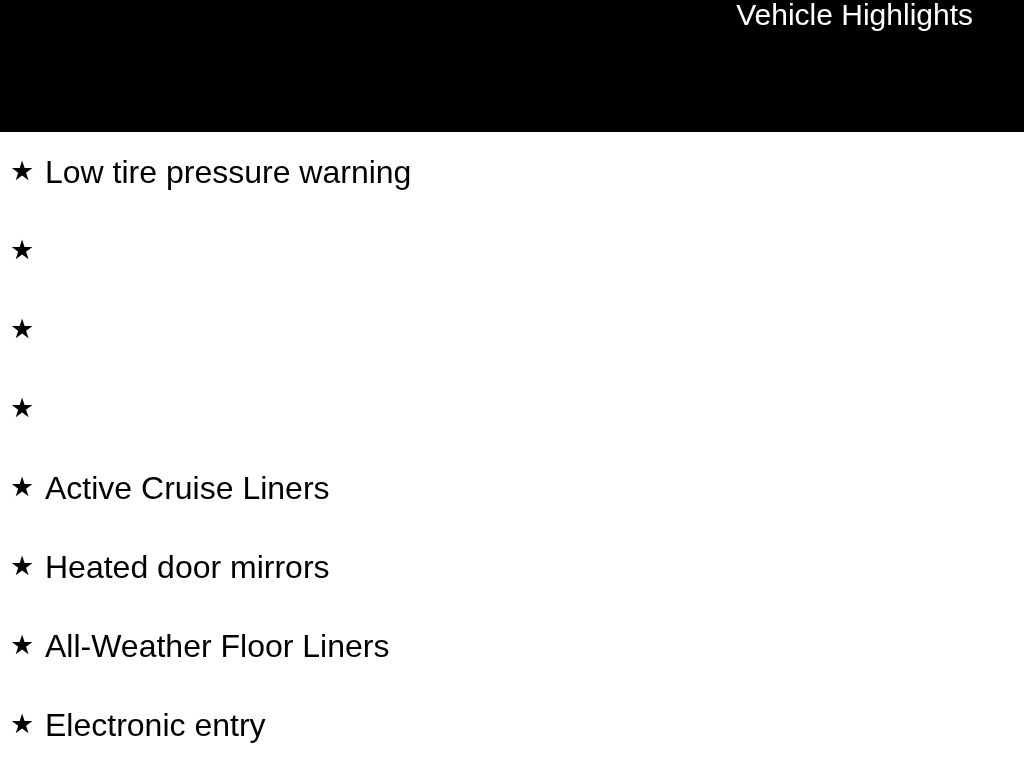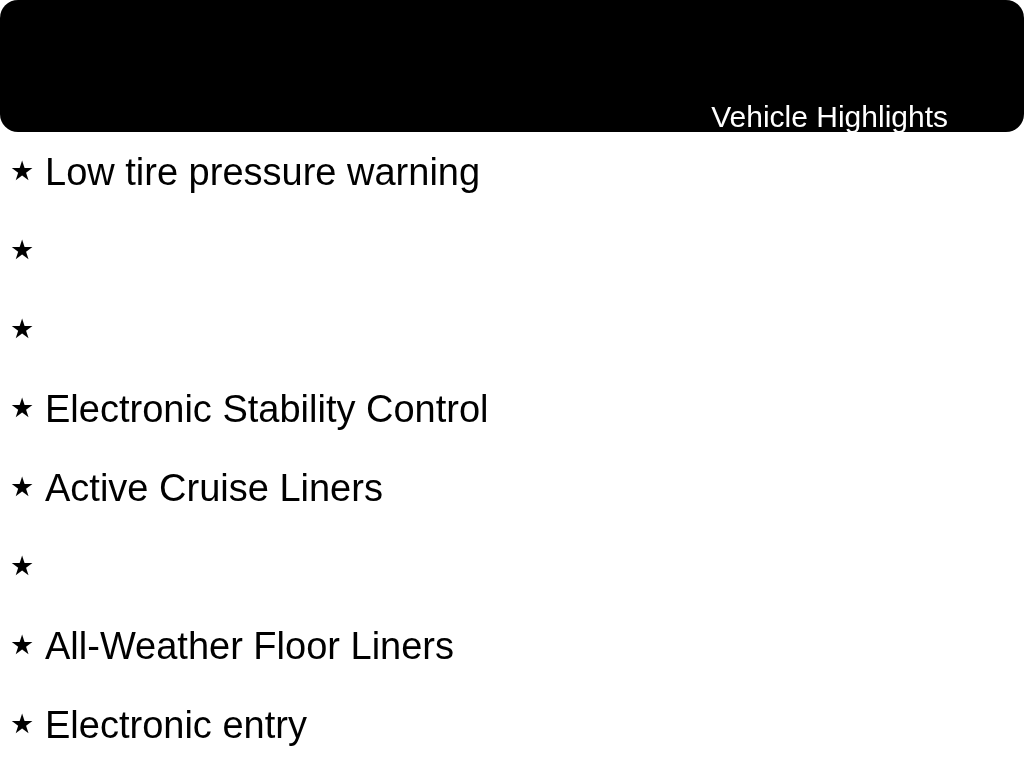--- a/index.html
+++ b/index.html
@@ -12,24 +12,23 @@
     background: var(--body-bg, #ffffff);
     font-family: "Liberation Sans", sans-serif;
     overflow: hidden;
   }
   .header {
     box-sizing: border-box;
     width: 1024px;
     height: 132px;
     background: var(--header-bg, #000000);
     display: flex;
-    align-items: flex-end;
+    align-items: flex-start;
     justify-content: flex-end;
-    padding-right: 76px;
-    border-radius: 18px;
+    padding-right: 51px;
   }
   .header-title {
     color: var(--header-fg, #ffffff);
     font-size: 30px;
     line-height: 1;
     letter-spacing: 0;
   }
   .highlights-list {
     list-style: none;
     margin: 0;
@@ -44,21 +43,21 @@
   }
   .star {
     display: inline-block;
     width: 35px;
     font-size: 27px;
     line-height: 1;
     color: var(--text, #000000);
     text-align: left;
   }
   .label {
-    font-size: 38px;
+    font-size: 32px;
     line-height: 1;
     color: var(--text, #000000);
   }
 </style>
 </head>
 <body>
 
 <div class="header">
   <span class="header-title">Vehicle Highlights</span>
 </div>
@@ -69,28 +68,28 @@
     <span class="label">Low tire pressure warning</span>
   </li>
   <li class="item">
     <span class="star">★</span>
   </li>
   <li class="item">
     <span class="star">★</span>
   </li>
   <li class="item">
     <span class="star">★</span>
-    <span class="label">Electronic Stability Control</span>
   </li>
   <li class="item">
     <span class="star">★</span>
     <span class="label">Active Cruise Liners</span>
   </li>
   <li class="item">
     <span class="star">★</span>
+    <span class="label">Heated door mirrors</span>
   </li>
   <li class="item">
     <span class="star">★</span>
     <span class="label">All-Weather Floor Liners</span>
   </li>
   <li class="item">
     <span class="star">★</span>
     <span class="label">Electronic entry</span>
   </li>
 </ul>

